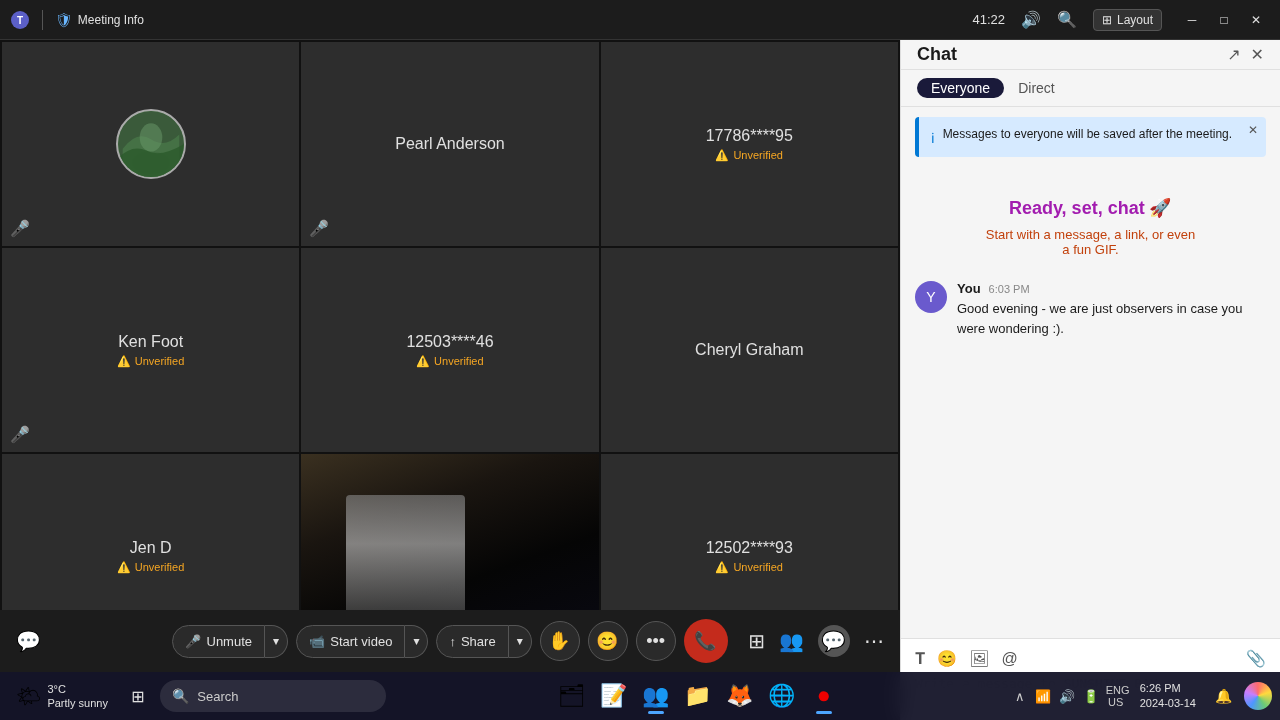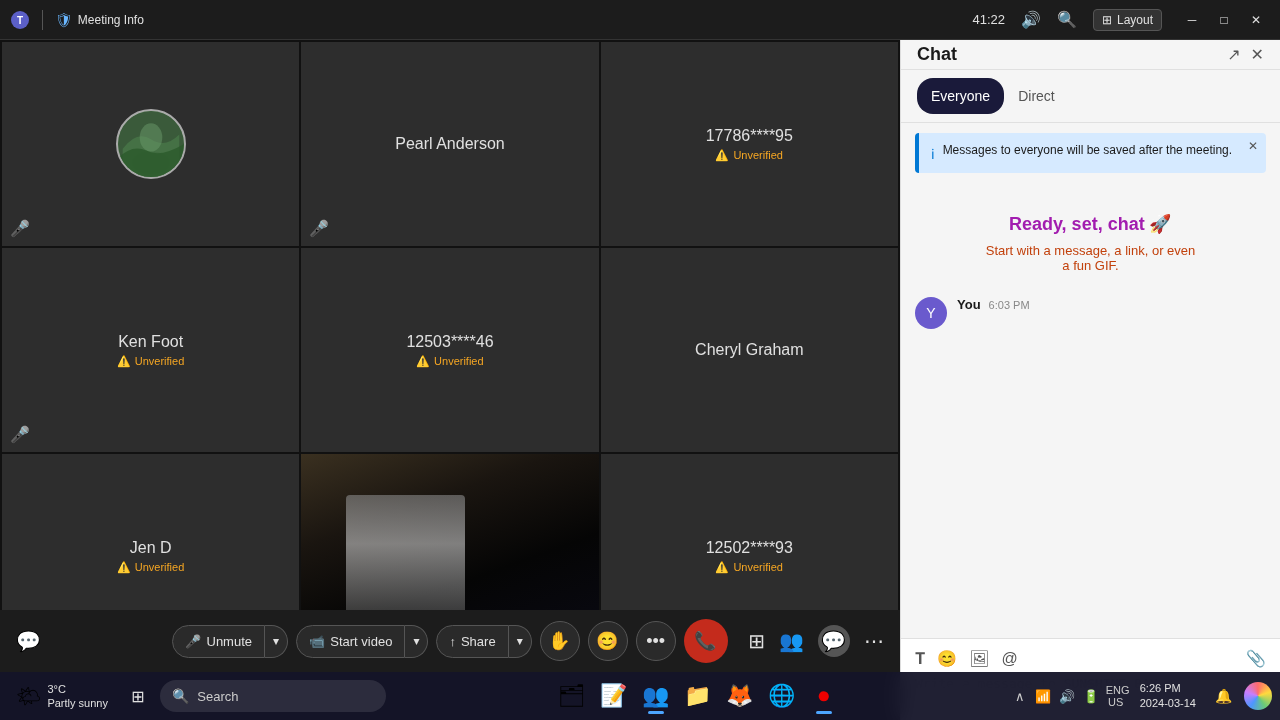--- a/index.html
+++ b/index.html
@@ -69,21 +69,21 @@
       background: #f5f5f5; display: flex; flex-direction: column; border-left: 1px solid #ddd;
     }
     .chat-header {
       background: #f5f5f5; padding: 4px 16px; display: flex; align-items: center;
       justify-content: space-between; border-bottom: 1px solid #e0e0e0;
     }
     .chat-title { font-size: 18px; font-weight: 600; color: #1a1a1a; }
     .chat-header-actions { display: flex; gap: 10px; }
     .chat-icon-btn { background: none; border: none; cursor: pointer; color: #555; font-size: 16px; }
     .chat-tabs { display: flex; gap: 0; padding: 8px 16px; border-bottom: 1px solid #e0e0e0; background: #f5f5f5; }
-    .chat-tab { padding: 10px 14px; border-radius: 16px; border: none; cursor: pointer; font-size: 14px; font-weight: 500; }
+    .chat-tab { padding: 2px 14px; border-radius: 16px; border: none; cursor: pointer; font-size: 14px; font-weight: 500; }
     .chat-tab.active { background: #1a1a3a; color: #fff; }
     .chat-tab.inactive { background: none; color: #555; }
     .chat-notice {
       margin: 10px 14px; background: #d6eaff; border-left: 4px solid #0078d4;
       border-radius: 4px; padding: 10px 12px; display: flex; align-items: flex-start;
       gap: 8px; font-size: 12px; color: #1a1a1a; position: relative;
     }
     .chat-notice-icon { color: #0078d4; font-size: 14px; margin-top: 1px; }
     .chat-notice-close { position: absolute; top: 6px; right: 8px; background: none; border: none; cursor: pointer; color: #555; font-size: 12px; }
     .chat-empty-title { font-size: 18px; font-weight: 700; color: #a21caf; margin-bottom: 8px; }
@@ -314,20 +314,21 @@
       <div class="chat-empty-subtitle">Start with a message, a link, or even a fun GIF.</div>
     </div>
 
     <div class="chat-message">
       <div class="chat-avatar" style="background:#6a5acd;">Y</div>
       <div class="chat-msg-body">
         <div class="chat-msg-meta">
           <span class="chat-msg-sender">You</span>
           <span class="chat-msg-time">6:03 PM</span>
         </div>
+        <div class="chat-msg-text">Good evening - we are just observers in case you were wondering :).</div>
       </div>
     </div>
   </div>
   <div class="chat-input-area">
     <div class="chat-toolbar">
       <button class="chat-tool-btn" title="Format">𝐓</button>
       <button class="chat-tool-btn" title="Emoji">😊</button>
       <button class="chat-tool-btn" title="GIF">🖼</button>
       <button class="chat-tool-btn" title="Mention">@</button>
       <button class="chat-tool-btn right" title="Attach">📎</button>

